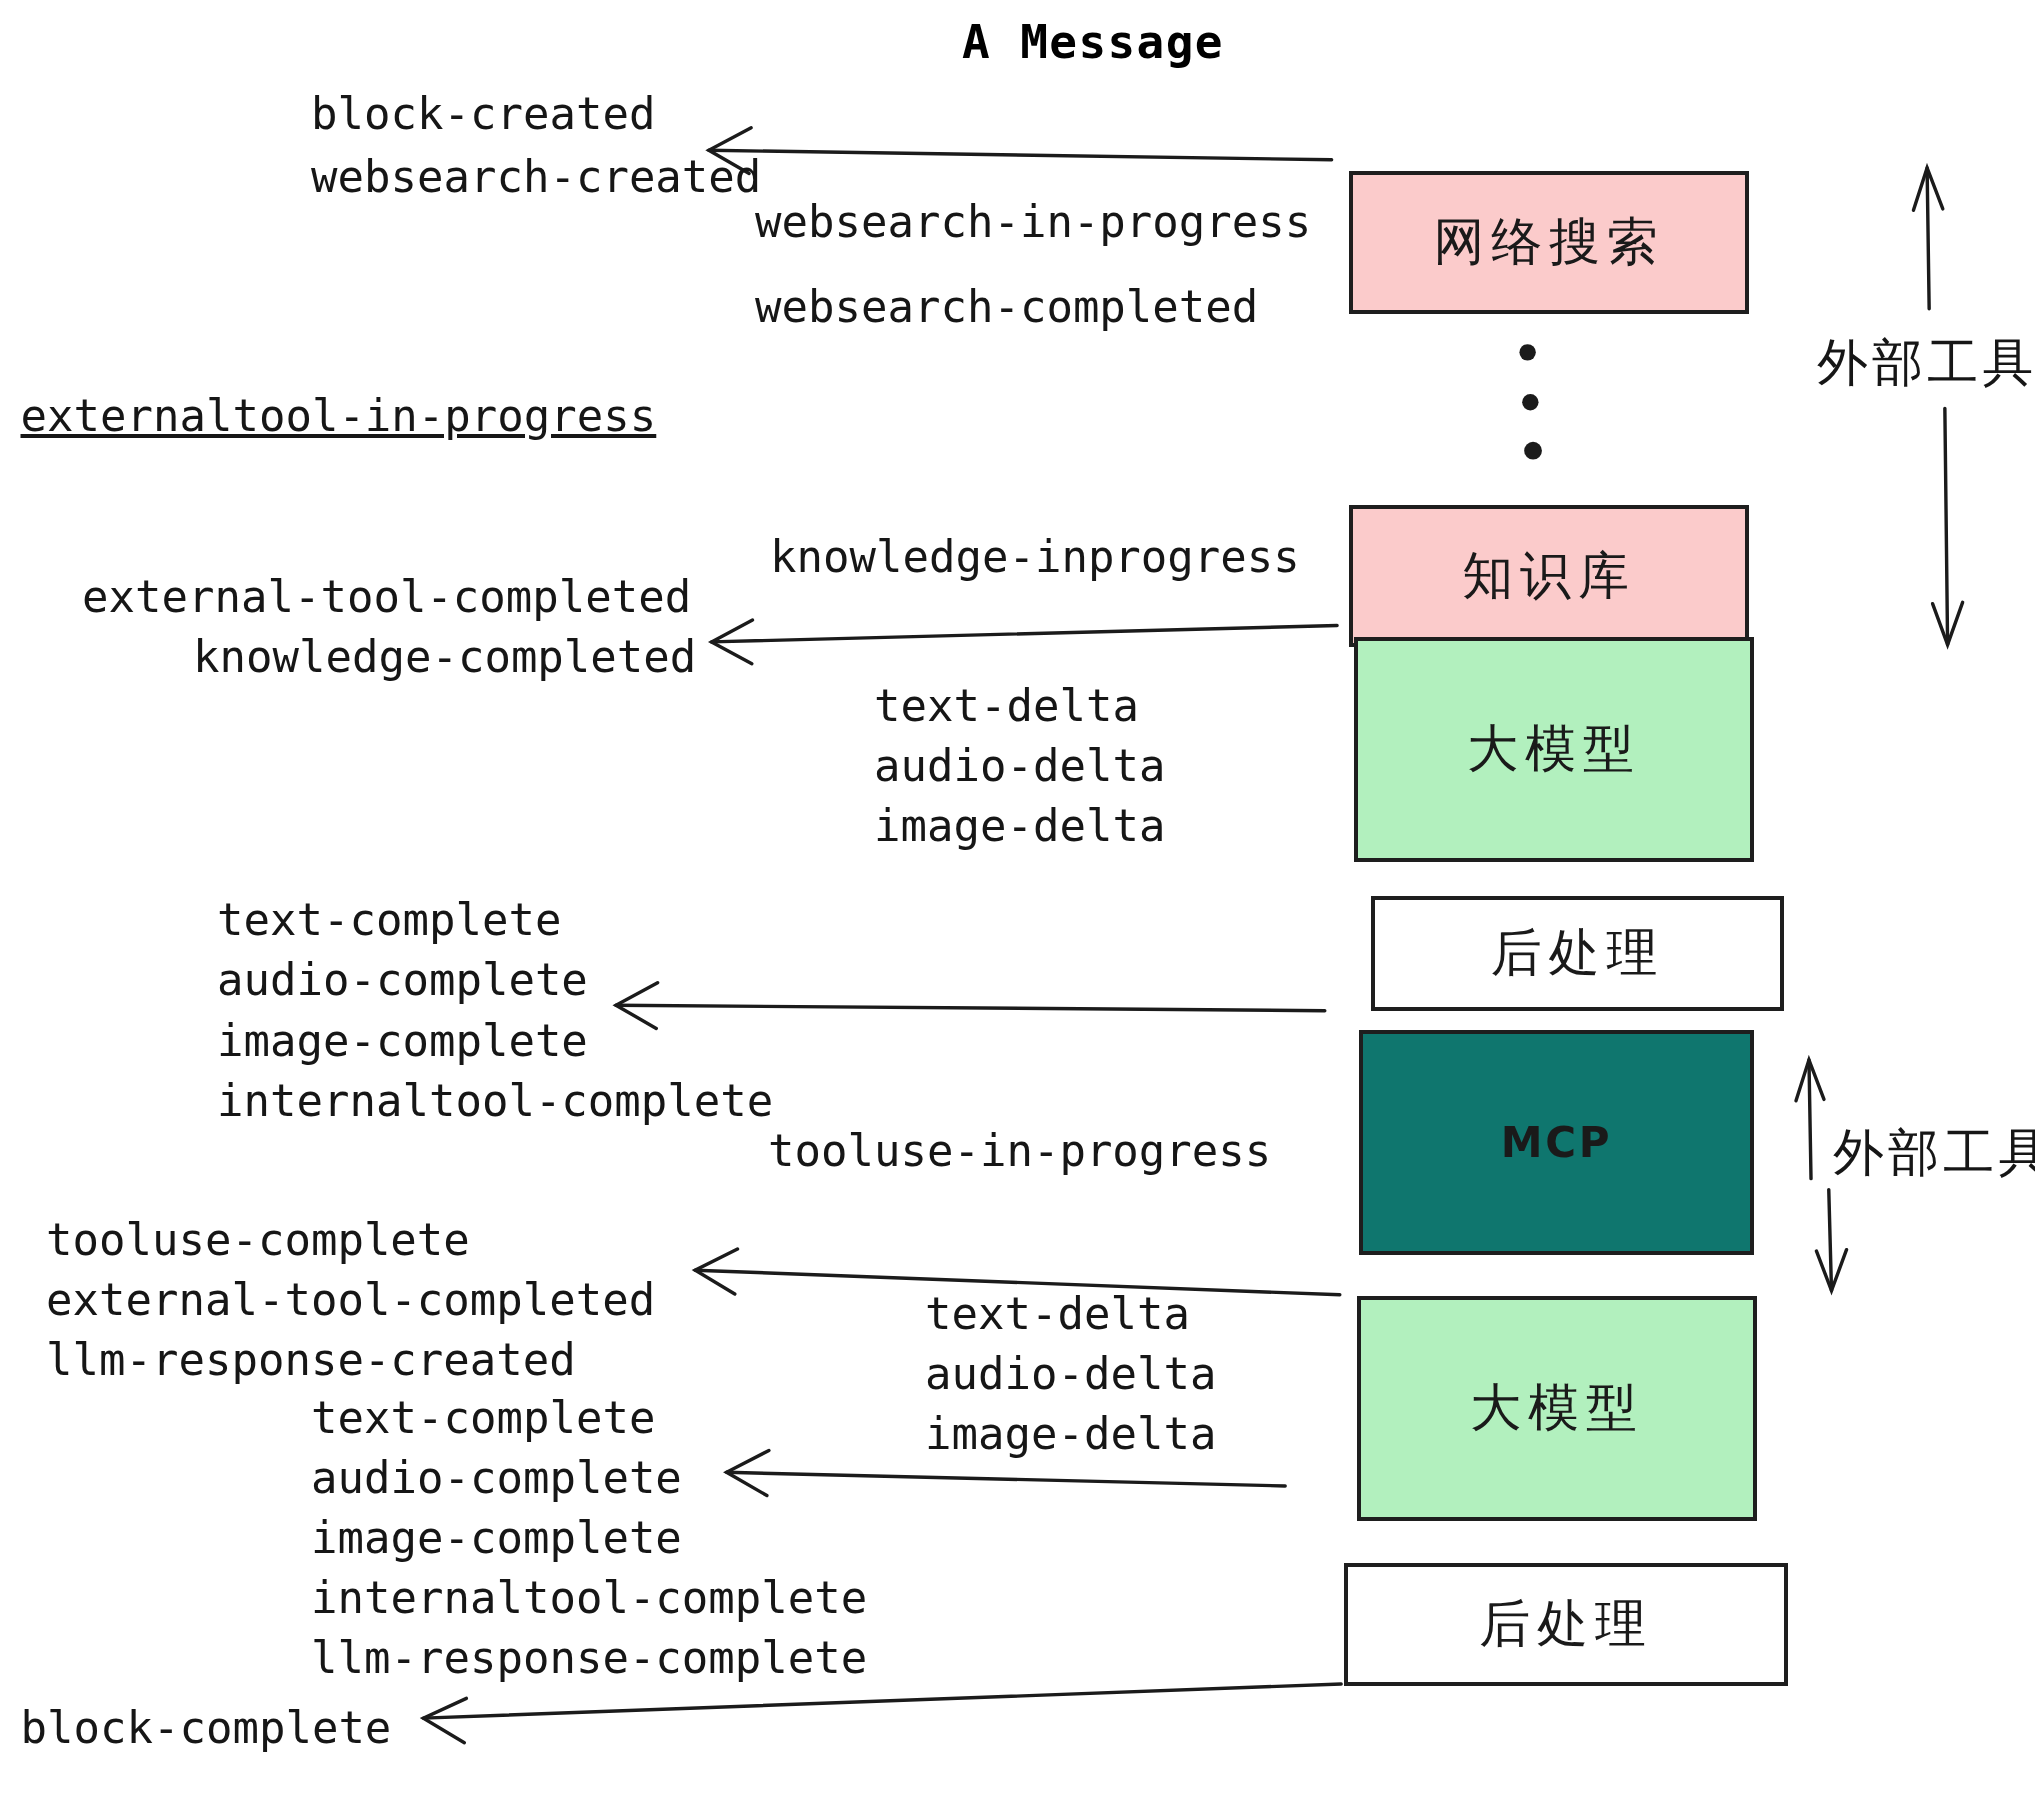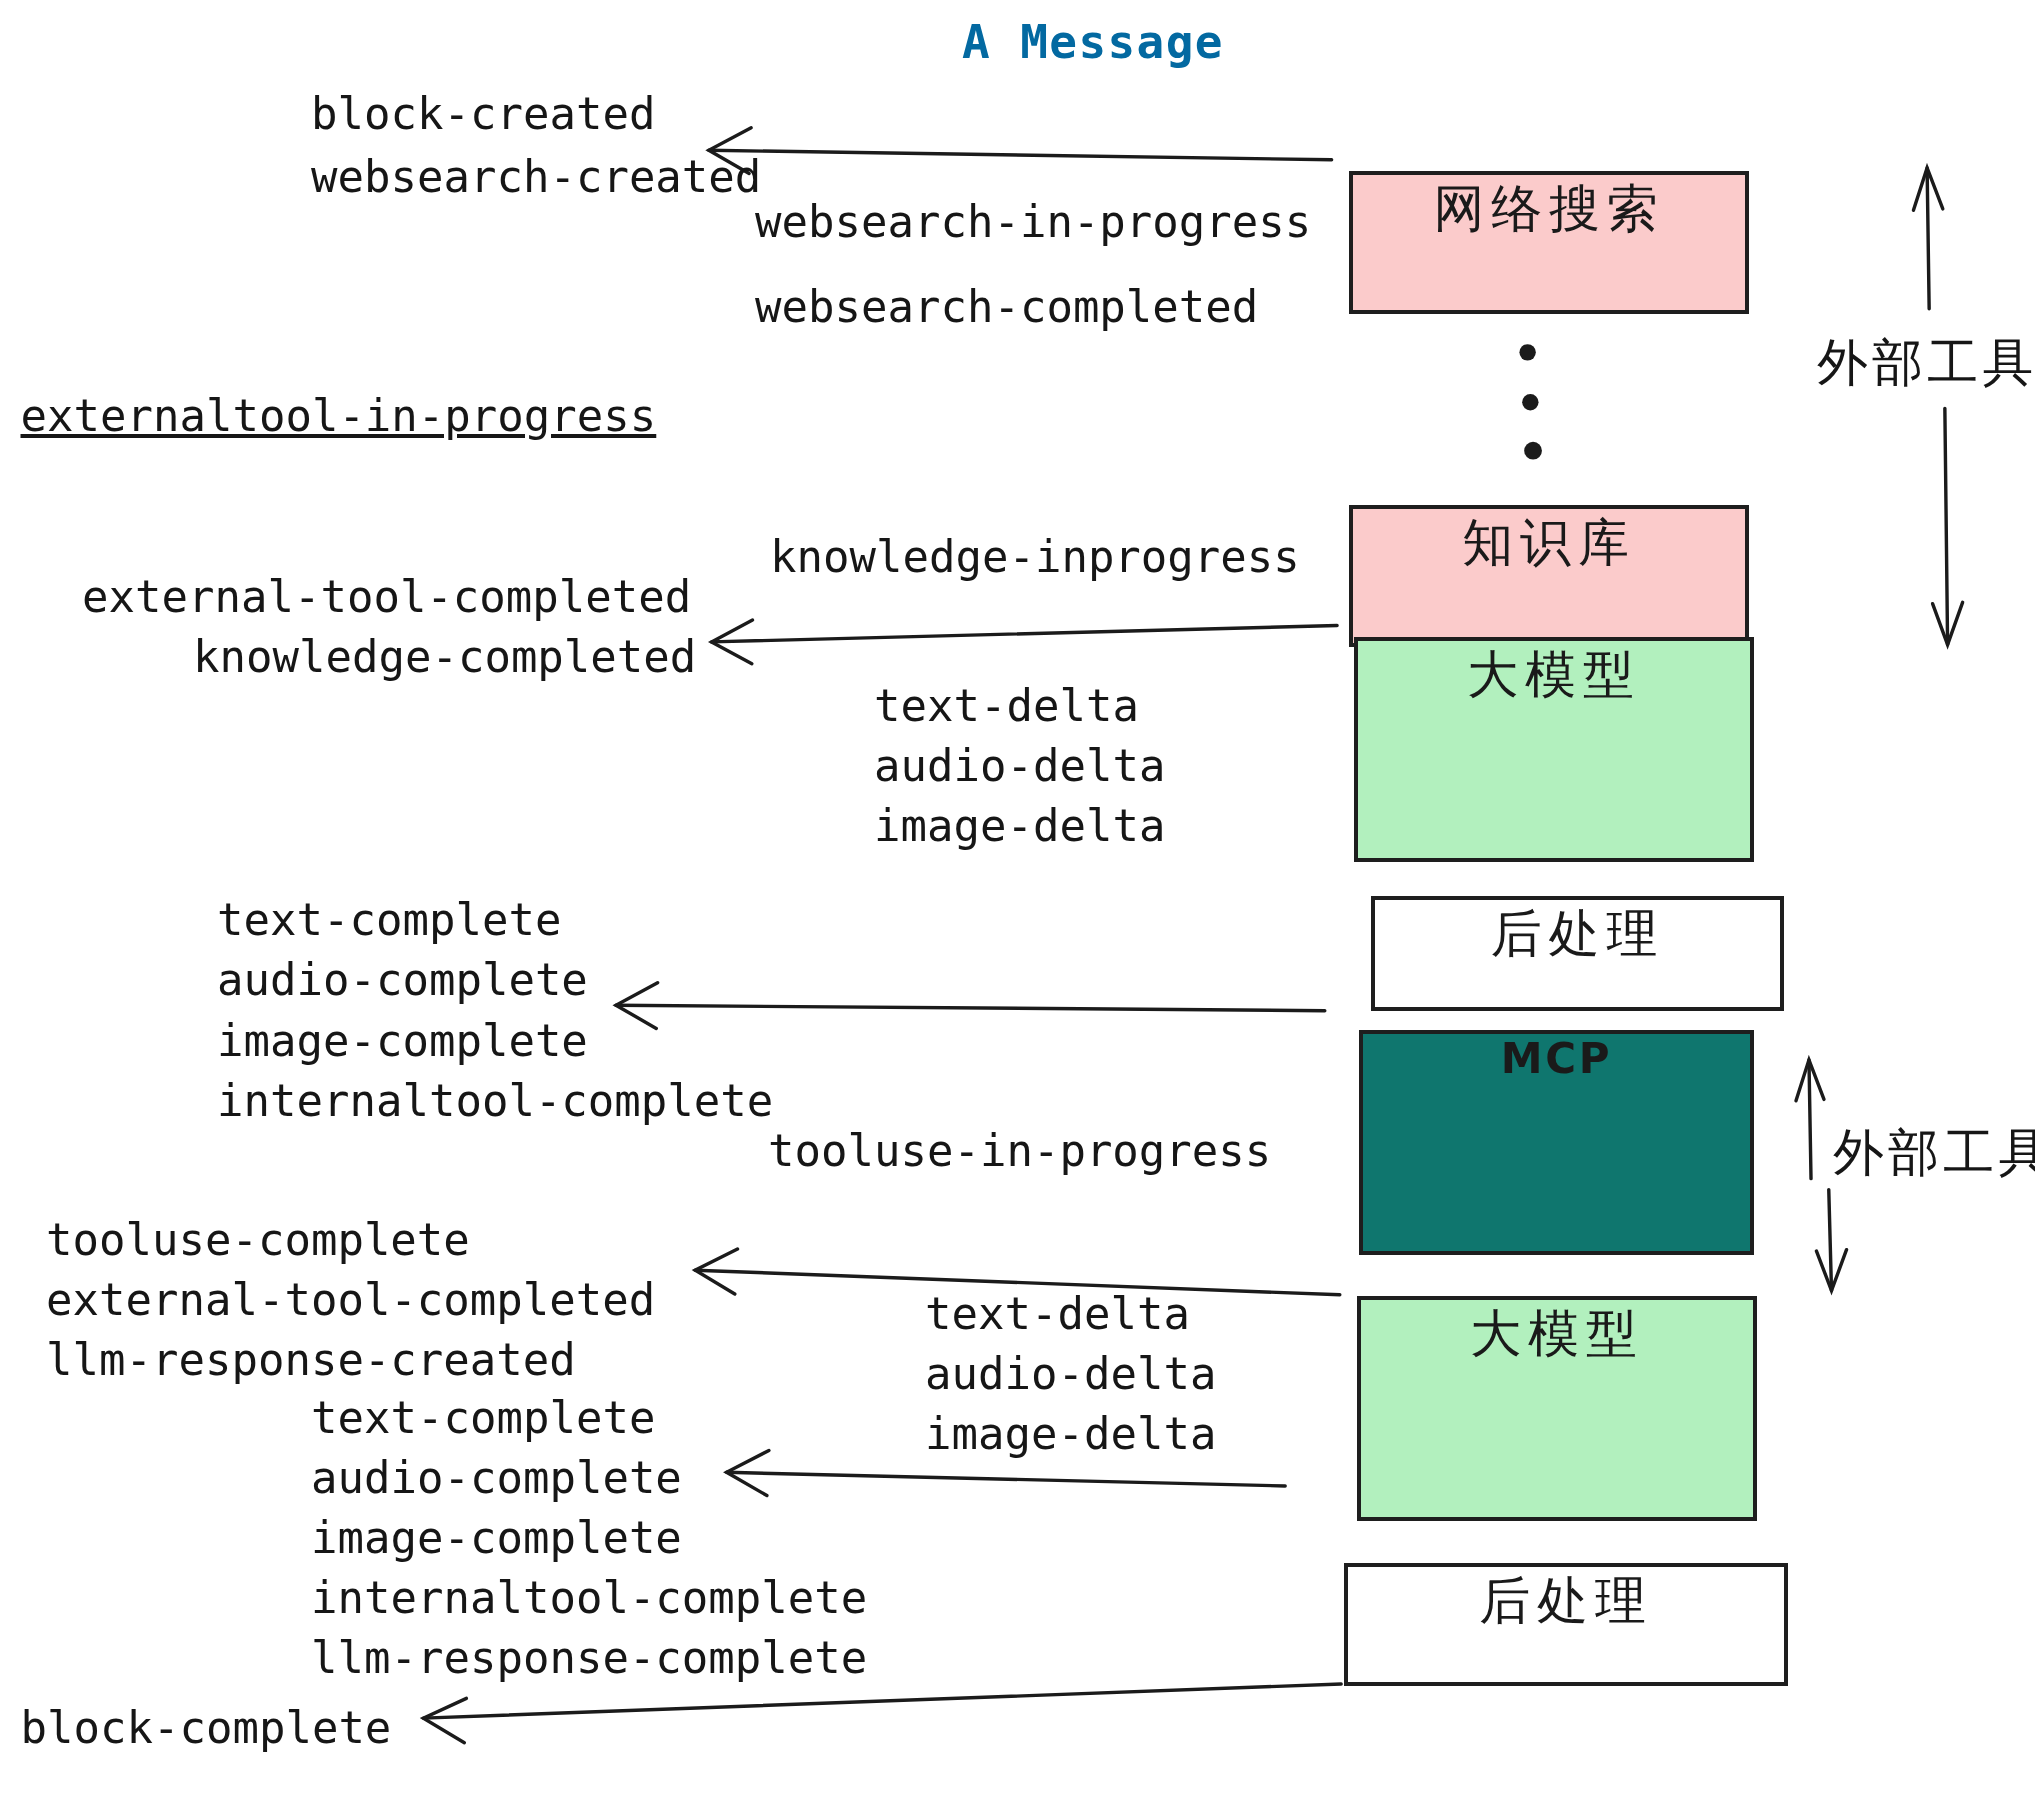--- a/index.html
+++ b/index.html
@@ -1,22 +1,22 @@
 <!DOCTYPE html>
 <html style="font-size:11px"><head>
 <meta charset="utf-8">
 <style>
   html,body{margin:0;padding:0;background:#ffffff;}
   #canvas{position:relative;width:2035px;height:1796px;background:#ffffff;overflow:hidden;
           font-family:"DejaVu Sans Mono", monospace;color:#1b1b1b;}
   #arrow-layer{position:absolute;left:0;top:0;width:2035px;height:1796px;}
   .lbl{position:absolute;font-size:44px;line-height:53px;white-space:nowrap;color:#161616;
        font-family:"DejaVu Sans Mono", monospace;}
-  .title{position:absolute;font-size:46px;font-weight:bold;letter-spacing:1.4px;color:#0369a1;}
-  .box{position:absolute;border:4.1px solid #1e1e1e;display:flex;justify-content:center;
+  .title{position:absolute;font-size:46px;font-weight:bold;letter-spacing:1.4px;color:#000000;}
+  .box{position:absolute;border:4.1px solid #1e1e1e;display:flex;align-items:center;justify-content:center;
        box-sizing:border-box;}
   .box .cn{font-family:"DejaVu Sans", sans-serif;font-size:51px;letter-spacing:6.8px;color:#1a1a1a;}
   .box .en{font-family:"DejaVu Sans", sans-serif;font-size:42px;font-weight:bold;letter-spacing:2.7px;color:#1a1a1a;}
   .anno{position:absolute;font-family:"DejaVu Sans", sans-serif;font-size:51px;letter-spacing:4.1px;color:#161616;white-space:nowrap;}
 </style>
 </head>
 <body>
 
 <div id="canvas">
 

